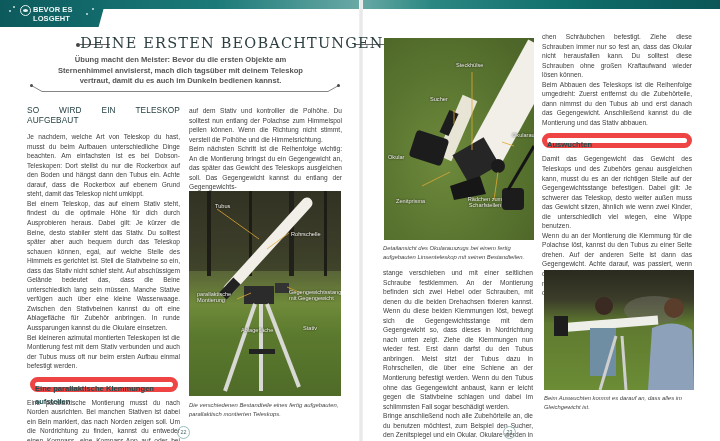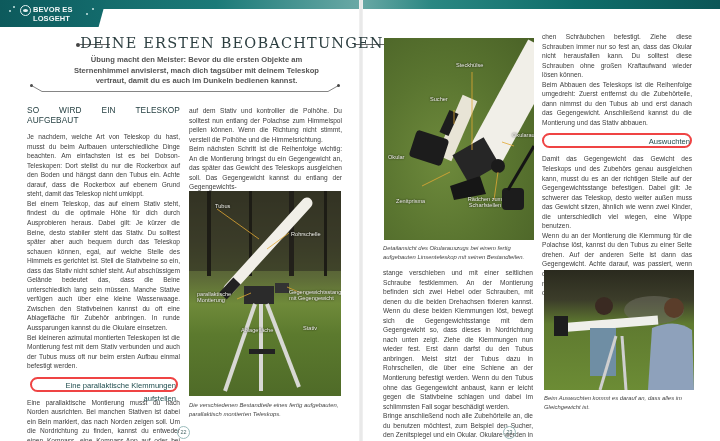--- a/index.html
+++ b/index.html
@@ -23,30 +23,30 @@
   .tab-label { position: absolute; left: 33px; top: 5px; font-size: 7.5px; font-weight: bold; color: #f1f7f7;
                letter-spacing: 0.1px; font-family: "Liberation Sans", sans-serif; }
   .tab-dot { position: absolute; width: 1.5px; height: 1.5px; background: #b6d8d6; border-radius: 50%; }
 
   
   .title-row { position: absolute; left: 28px; top: 35px; width: 312px; height: 18px; margin-left: 48px; }
   .title-line { position: absolute; top: 9px; height: 1px; background: #666; }
   .title-dot { position: absolute; top: 7.5px; width: 4px; height: 4px; border-radius: 50%; background: #444; }
   .page-title { position: absolute; left: 0; width: 100%; top: 0; text-align: center;
                 font-family: "DejaVu Serif", serif; font-size: 14.5px; letter-spacing: 1.2px; color: #2c3e40; }
-  .intro { position: absolute; left: 64px; top: 55px; width: 265px; text-align: center;
+  .intro { position: absolute; left: 48px; top: 55px; width: 265px; text-align: center;
            font-size: 7.6px; line-height: 10.6px; font-weight: bold; color: #555; }
   .intro-rule { position: absolute; left: 30px; top: 84px; width: 310px; height: 9px; }
 
   
   .col { position: absolute; font-size: 6.6px; line-height: 9.55px; color: #3d3d3d; text-align: justify; }
   .col p { margin: 0; }
   .section-head { font-family: "Liberation Sans", sans-serif; font-weight: normal; font-size: 8.3px;
                   color: #1e3a3c; letter-spacing: 0.1px; }
-  .pill { border: 2px solid #ef4444; border-radius: 10px; text-align: right; font-weight: normal;
+  .pill { border: 5px solid #ef4444; border-radius: 10px; text-align: left; font-weight: bold;
           font-size: 7.6px; color: #1e4b4c; height: 15px; line-height: 13px; }
 
   
   .photo { position: absolute; overflow: hidden; }
   .photo .lbl { position: absolute; font-size: 5.6px; line-height: 6.4px; color: #f0f0ea; text-shadow: 0 0 2px #000; }
   .caption { position: absolute; font-size: 5.9px; line-height: 9px; font-style: italic; color: #444; }
   .pageno { position: absolute; width: 13px; height: 13px; border-radius: 50%; border: 1px solid #9bb; 
             font-size: 5.4px; text-align: center; line-height: 11px; color: #4a6a6a; }
 </style>
 </head>

